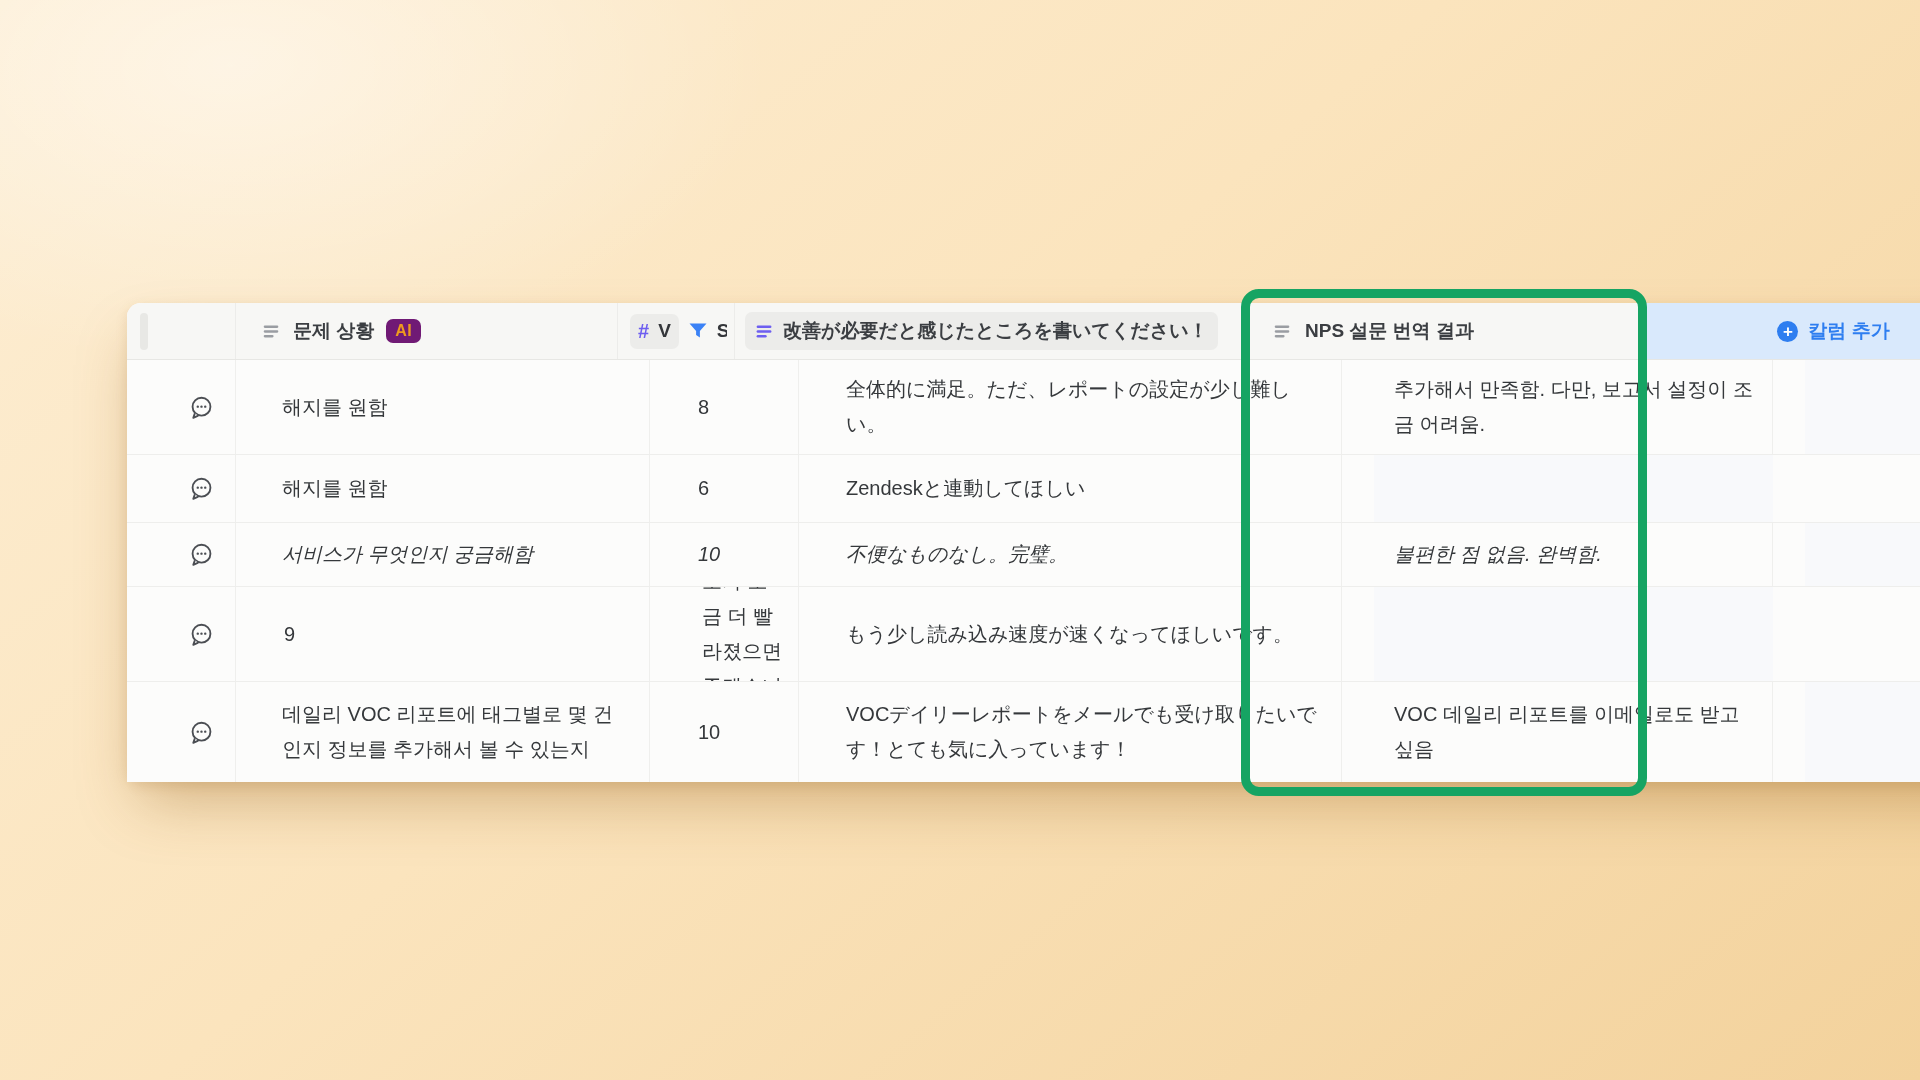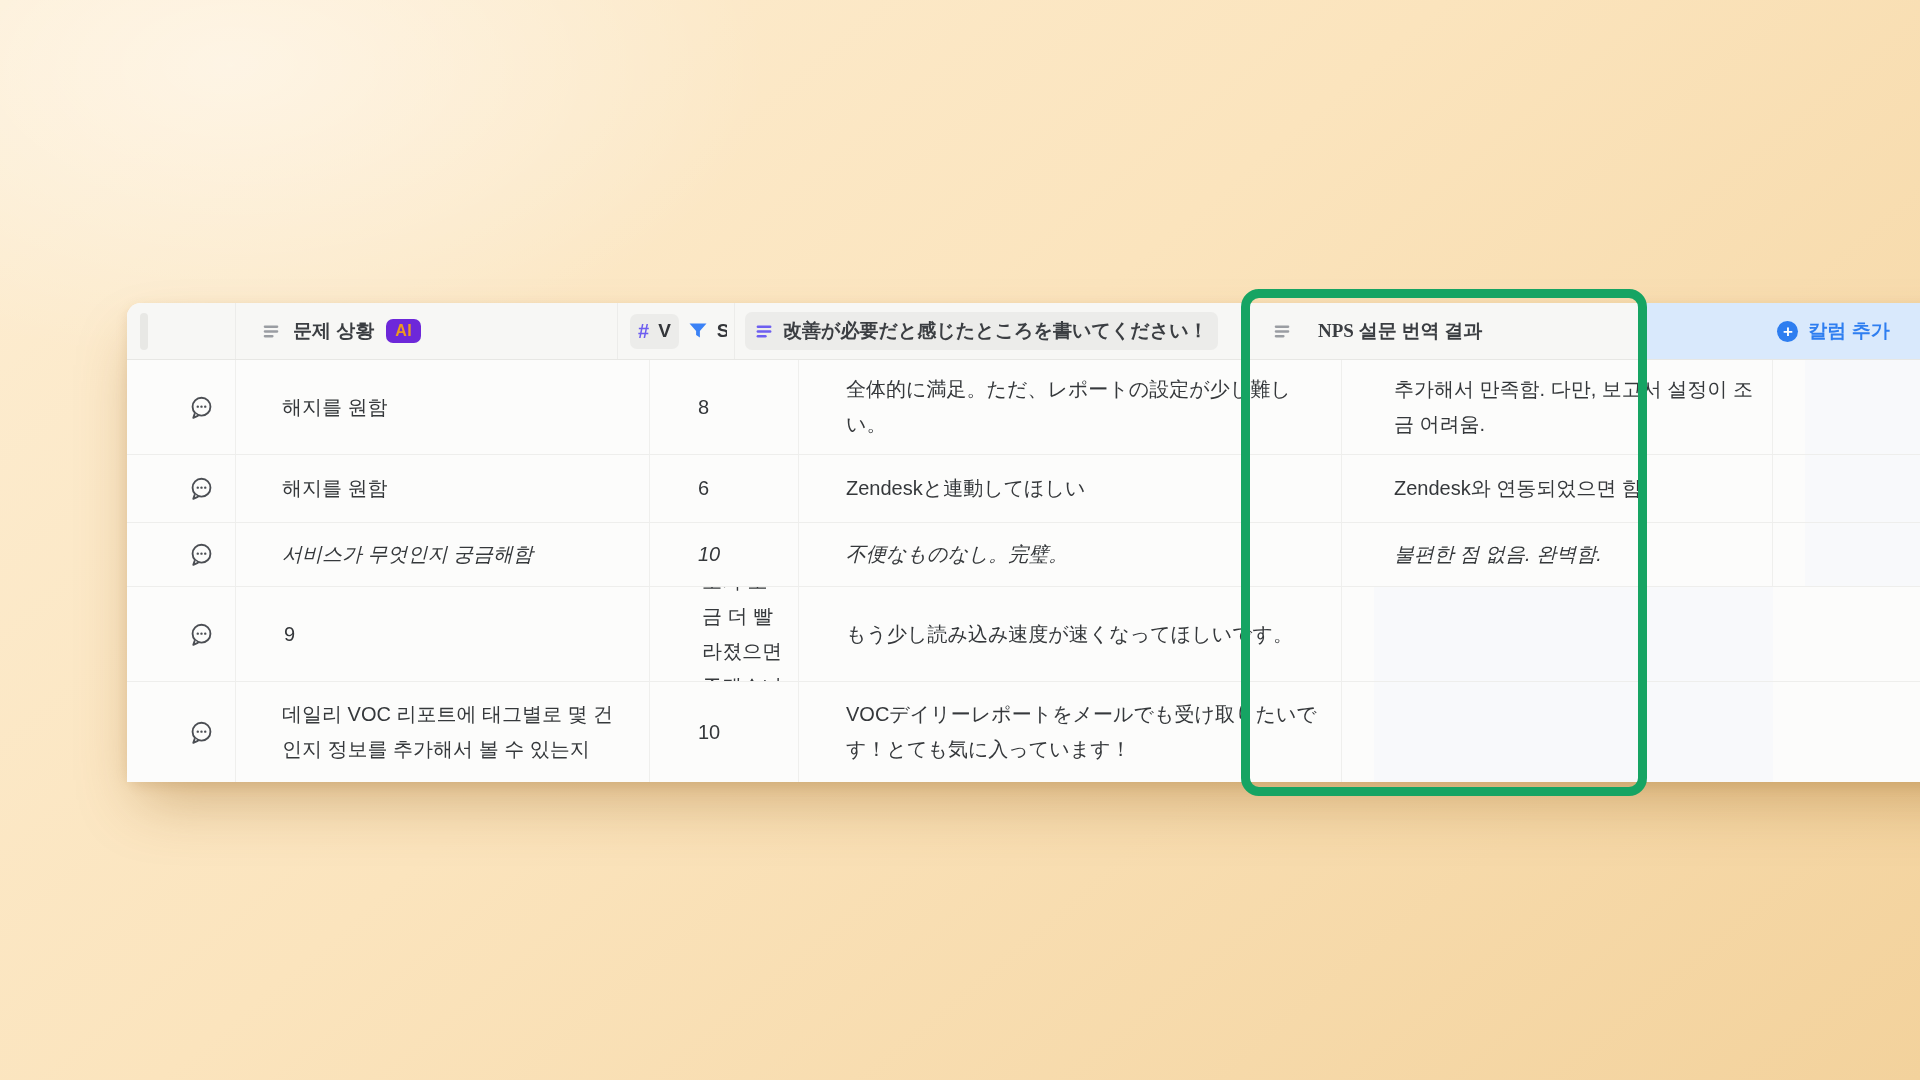--- a/index.html
+++ b/index.html
@@ -22,31 +22,31 @@
   .hcell { display:flex; align-items:center; position:relative; overflow:hidden;
     border-right:1px solid #ececea; font-size:19px; font-weight:600; color:#3b3e42; }
   .hcell:last-child { border-right:none; }
 
   .sliver { position:absolute; left:13px; top:10px; width:8px; height:37px;
     background:#e8e8e5; border-radius:4px; }
 
   .h-problem { padding-left:26px; gap:12px; }
   .h-score  { padding-left:12px; gap:8px; }
   .h-improve{ padding-left:10px; }
-  .h-nps    { padding-left:27px; gap:26px;font-family:Liberation Serif, serif; }
+  .h-nps    { padding-left:27px; gap:13px; }
 
   .chip { display:flex; align-items:center; background:#ececea; border-radius:7px;
     padding:6px 10px; gap:9px; overflow:hidden; white-space:nowrap; }
   .chip.score-chip { max-width:56px; flex:none; padding:6px 8px; }
   .hash { color:#6d5ef0; font-weight:700; font-size:20px; }
   .frag { color:#34363a; font-weight:600; }
   .frag-clip { display:inline-block; max-width:10px; overflow:hidden; color:#34363a;
     font-weight:600; flex:none; }
 
-  .ai-badge { background:#6d28d9; color:#ee9a1e; font-weight:700; font-size:16px;
+  .ai-badge { background:#701a75; color:#ee9a1e; font-weight:700; font-size:16px;
     padding:3px 9px; border-radius:7px; letter-spacing:.5px; }
 
   .add-header { background:#d9e9fc; display:flex; align-items:center; justify-content:center;
     gap:10px; border-radius:0 14px 0 0; color:#2e7ef0; font-weight:600; font-size:19px;
     cursor:pointer; }
 
   .row { border-bottom:1px solid #eeeeec; background:#fcfcfb;gap:32px; }
   #rows .row:nth-child(1){ height:95px; }
   #rows .row:nth-child(2){ height:68px; }
   #rows .row:nth-child(3){ height:64px;font-style:italic; }
@@ -179,23 +179,20 @@
         </div>
         <div class="cell c-problem">
           <span class="b-problem">해지를 원함</span>
         </div>
         <div class="cell c-score">
           <span class="b-score">6</span>
         </div>
         <div class="cell c-improve">
           <span class="b-improve">Zendeskと連動してほしい</span>
         </div>
-        <div class="cell c-nps">
-          <span class="b-nps">Zendesk와 연동되었으면 함</span>
-        </div>
         <div class="cell"></div>
       </div>
 
       <div class="grid-row row">
         <div class="cell c-comment">
           <span class="comment-btn">
             <svg width="27" height="27" viewBox="0 0 26 26" fill="none">
               <circle cx="13" cy="12.2" r="8.6" stroke="#4b4e53" stroke-width="1.8"></circle>
               <path d="M6.6 18.6 L5.1 23 L9.9 20.9" stroke="#4b4e53" stroke-width="1.8" fill="#fcfcfb" stroke-linejoin="round"></path>
               <circle cx="9.4" cy="12.2" r="1.15" fill="#4b4e53"></circle>
@@ -256,20 +253,23 @@
           </span>
         </div>
         <div class="cell c-problem">
           <span class="b-problem">데일리 VOC 리포트에 태그별로 몇 건인지 정보를 추가해서 볼 수 있는지</span>
         </div>
         <div class="cell c-score">
           <span class="b-score">10</span>
         </div>
         <div class="cell c-improve">
           <span class="b-improve">VOCデイリーレポートをメールでも受け取りたいです！とても気に入っています！</span>
+        </div>
+        <div class="cell c-nps">
+          <span class="b-nps">VOC 데일리 리포트를 이메일로도 받고 싶음</span>
         </div>
         <div class="cell"></div>
       </div>
     </div>
 
     <div class="green-box"></div>
   </div>
 </div>
 
 </body></html>

